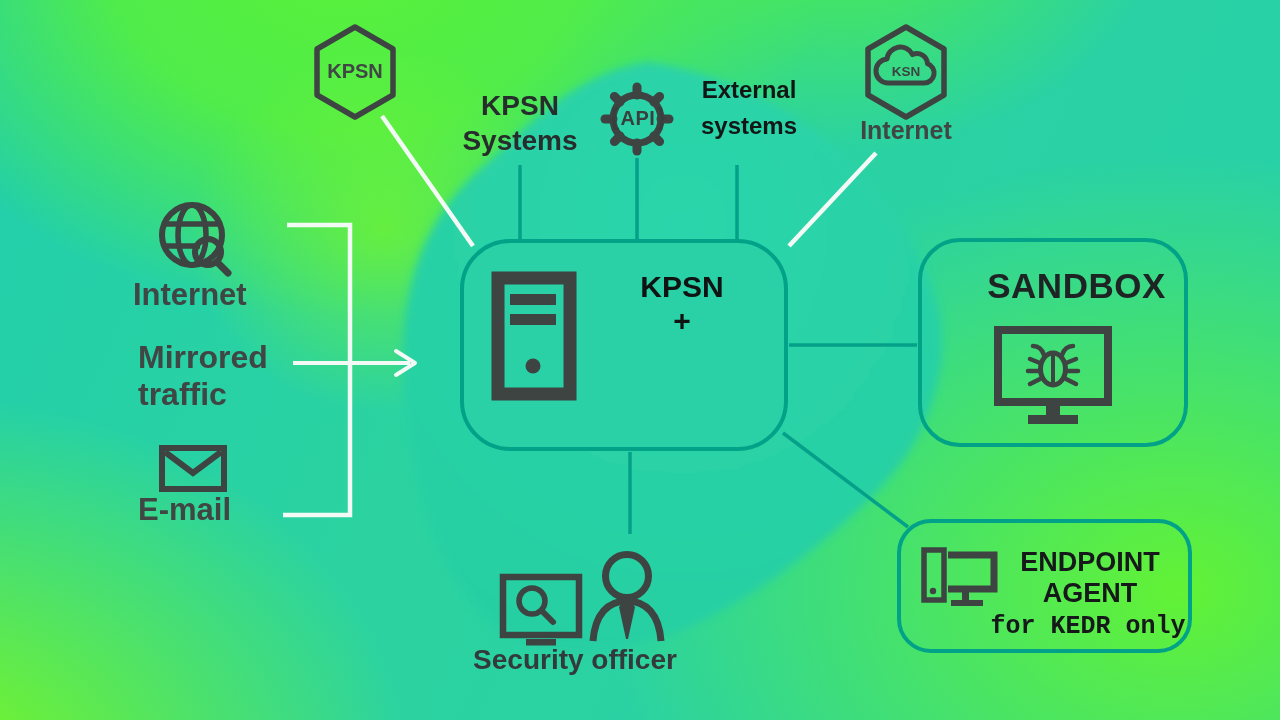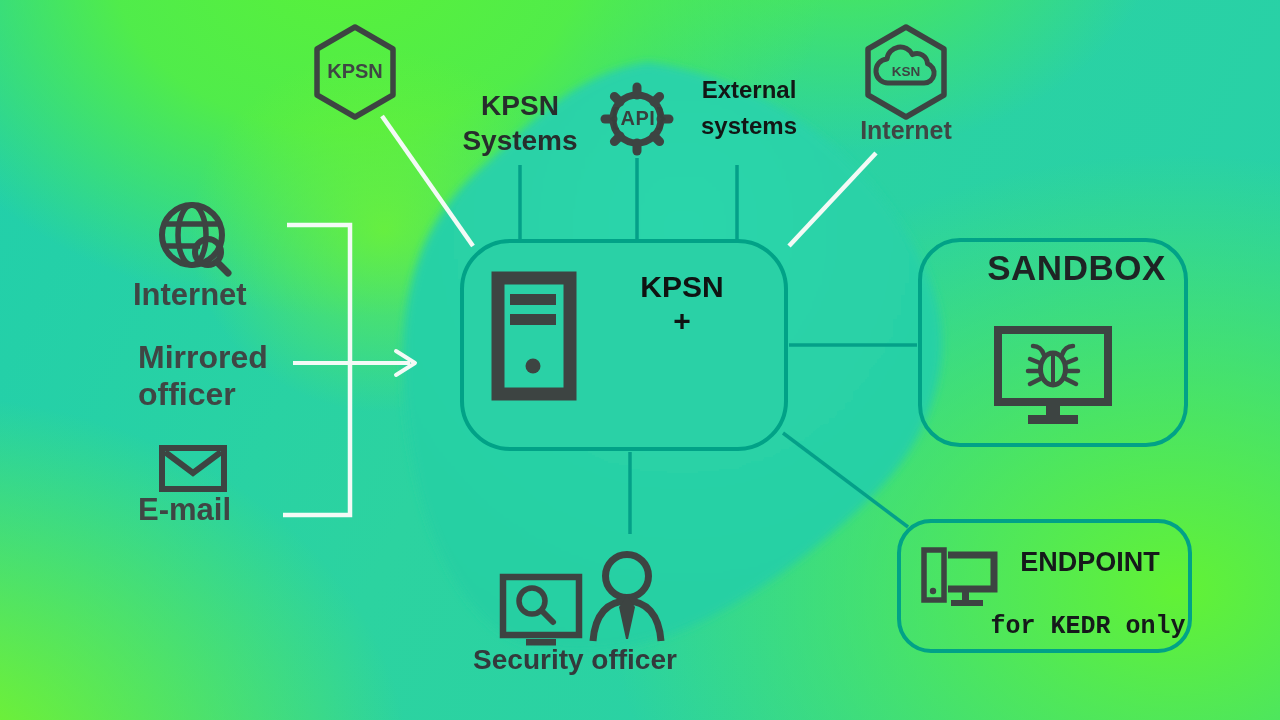--- a/index.html
+++ b/index.html
@@ -24,21 +24,21 @@
   .api-label{left:599px;top:104px;width:78px;font-size:20px;color:#383f3d;letter-spacing:.5px;
              display:flex;justify-content:center;align-items:center;gap:1px;}
   .api-label .brace{font-size:24px;position:relative;top:-1px;}
   .external{left:666px;top:72px;width:166px;font-size:24px;line-height:36px;color:#121615;}
   .ksn-label{left:880px;top:64px;width:52px;font-size:13.5px;color:#3d4442;}
   .ksn-caption{left:854px;top:116px;width:104px;font-size:25px;color:#3f4644;}
   .internet-left{left:133px;top:277px;width:140px;font-size:31px;}
   .mirrored{left:138px;top:339px;width:160px;font-size:32px;line-height:37px;}
   .email-label{left:138px;top:492px;width:140px;font-size:31px;}
   .central-text{left:578px;top:270px;width:208px;font-size:30px;line-height:34px;color:#0f1312;}
-  .sandbox-title{left:918px;top:248px;width:317px;font-size:35px;color:#1e2424;letter-spacing:.5px;}
+  .sandbox-title{left:918px;top:266px;width:317px;font-size:35px;color:#1e2424;letter-spacing:.5px;}
   .endpoint-text{left:1002px;top:547px;width:176px;font-size:27px;line-height:31px;color:#15191a;}
   .endpoint-caption{left:986px;top:612px;width:204px;font-size:25px;color:#15191a;font-family:Liberation Mono, monospace;}
   .officer-label{left:425px;top:644px;width:300px;font-size:28px;color:#333a3c;text-align:center;}
   
   .box{position:absolute;border:4px solid #01a287;box-sizing:border-box;}
   .central-box{left:460px;top:239px;width:328px;height:212px;border-radius:50px;background:#2ad1a6;}
   .sandbox-box{left:918px;top:238px;width:270px;height:209px;border-radius:42px;}
   .endpoint-box{left:897px;top:519px;width:295px;height:134px;border-radius:34px;}
 </style>
 </head>
@@ -140,21 +140,21 @@
       <line x1="10" y1="26" x2="62" y2="26" stroke-width="5.5"></line>
       <line x1="8" y1="48" x2="44" y2="48" stroke-width="5.5"></line>
       <circle cx="52" cy="54" r="13" stroke-width="6"></circle>
       <line x1="61" y1="64" x2="72" y2="75" stroke-width="7" stroke-linecap="round"></line>
     </g>
   </svg>
   <div class="txt internet-left">Internet</div>
 
   <div class="txt mirrored">
     <div>Mirrored</div>
-    <div>officer</div>
+    <div>traffic</div>
   </div>
 
   <svg class="abs" style="left:158px;top:444px;" width="70" height="50" viewBox="0 0 70 50">
     <rect x="4" y="4" width="62" height="41" fill="none" stroke="#3d4442" stroke-width="6"></rect>
     <path d="M7,8 L35,29 L63,8" fill="none" stroke="#3d4442" stroke-width="6"></path>
   </svg>
   <div class="txt email-label">E-mail</div>
 
   <svg class="abs" style="left:489px;top:269px;" width="90" height="134" viewBox="0 0 90 134">
     <rect x="9" y="9" width="72" height="116" fill="none" stroke="#3d4442" stroke-width="13"></rect>
@@ -190,20 +190,21 @@
 
   <svg class="abs" style="left:918px;top:544px;" width="84" height="66" viewBox="0 0 84 66">
     <rect x="6" y="6" width="20" height="50" fill="none" stroke="#3d4442" stroke-width="5.5"></rect>
     <circle cx="15" cy="47" r="3.2" fill="#3d4442"></circle>
     <path d="M30,11 H76 V45 H30" fill="none" stroke="#3d4442" stroke-width="7"></path>
     <rect x="44" y="45" width="7" height="11" fill="#3d4442"></rect>
     <rect x="33" y="56" width="32" height="6" fill="#3d4442"></rect>
   </svg>
   <div class="txt center endpoint-text">
     <div>ENDPOINT</div>
+    <div>AGENT</div>
   </div>
   <div class="txt center endpoint-caption">for KEDR only</div>
 
   <svg class="abs" style="left:499px;top:573px;" width="84" height="74" viewBox="0 0 84 74">
     <rect x="4" y="4" width="76" height="58" fill="none" stroke="#3d4442" stroke-width="6.5"></rect>
     <circle cx="33" cy="28" r="13" fill="none" stroke="#3d4442" stroke-width="5.5"></circle>
     <line x1="43" y1="38" x2="54" y2="49" stroke="#3d4442" stroke-width="6" stroke-linecap="round"></line>
     <rect x="27" y="66" width="30" height="6.5" fill="#3d4442"></rect>
   </svg>
   <svg class="abs" style="left:588px;top:546px;" width="82" height="97" viewBox="0 0 82 97">

